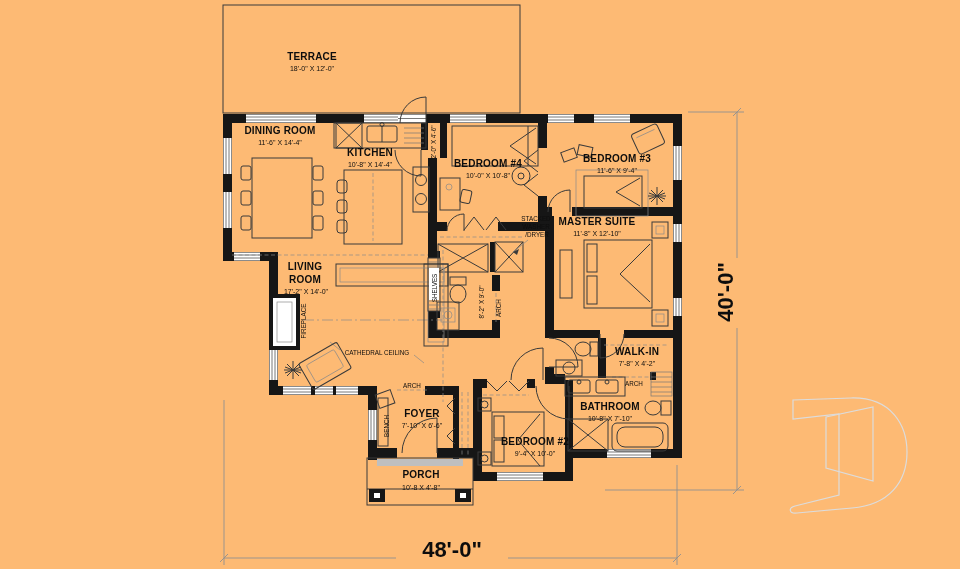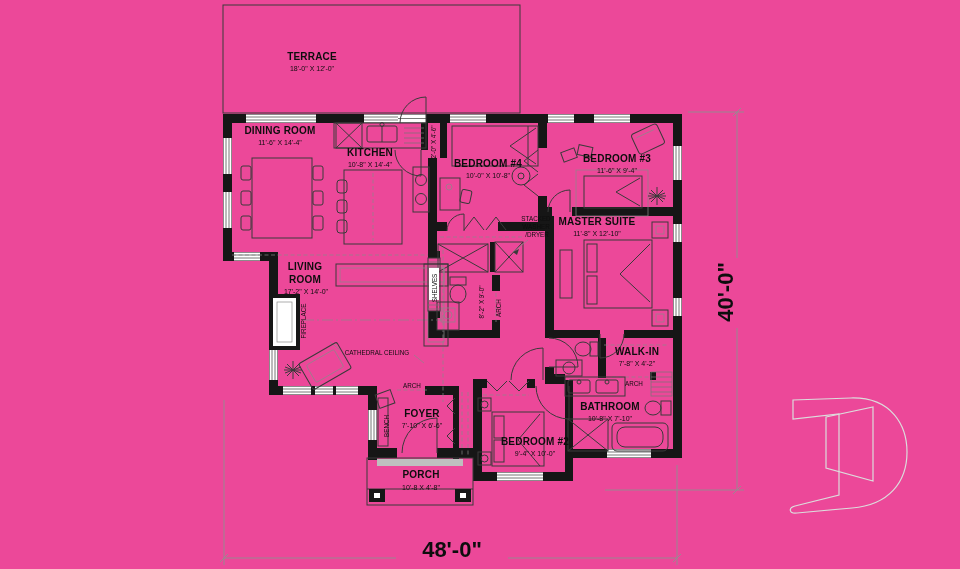--- a/index.html
+++ b/index.html
@@ -1,16 +1,16 @@
 <!DOCTYPE html>
 <html><head>
 <meta charset="utf-8">
 <style>
   html,body{margin:0;padding:0;background:#fff;}
-  #stage{position:relative;width:960px;height:569px;background:#ec4899;overflow:hidden;
+  #stage{position:relative;width:960px;height:569px;background:#fdba74;overflow:hidden;
          font-family:"Liberation Sans",sans-serif;}
   svg{position:absolute;left:0;top:0;}
   .wall{fill:#161616;stroke:none;}
   .ln{fill:none;stroke:#3a3a3a;stroke-width:1;}
   .lt{fill:none;stroke:#8a8a8a;stroke-width:.7;}
   .win{fill:#ffffff;stroke:none;}
   .winl{fill:none;stroke:#555;stroke-width:.8;}
   .dash{stroke-dasharray:4 2.5;}
   .dashdot{stroke-dasharray:11 3 2 3;}
   .dim{stroke:#909090;stroke-width:.9;fill:none;}

